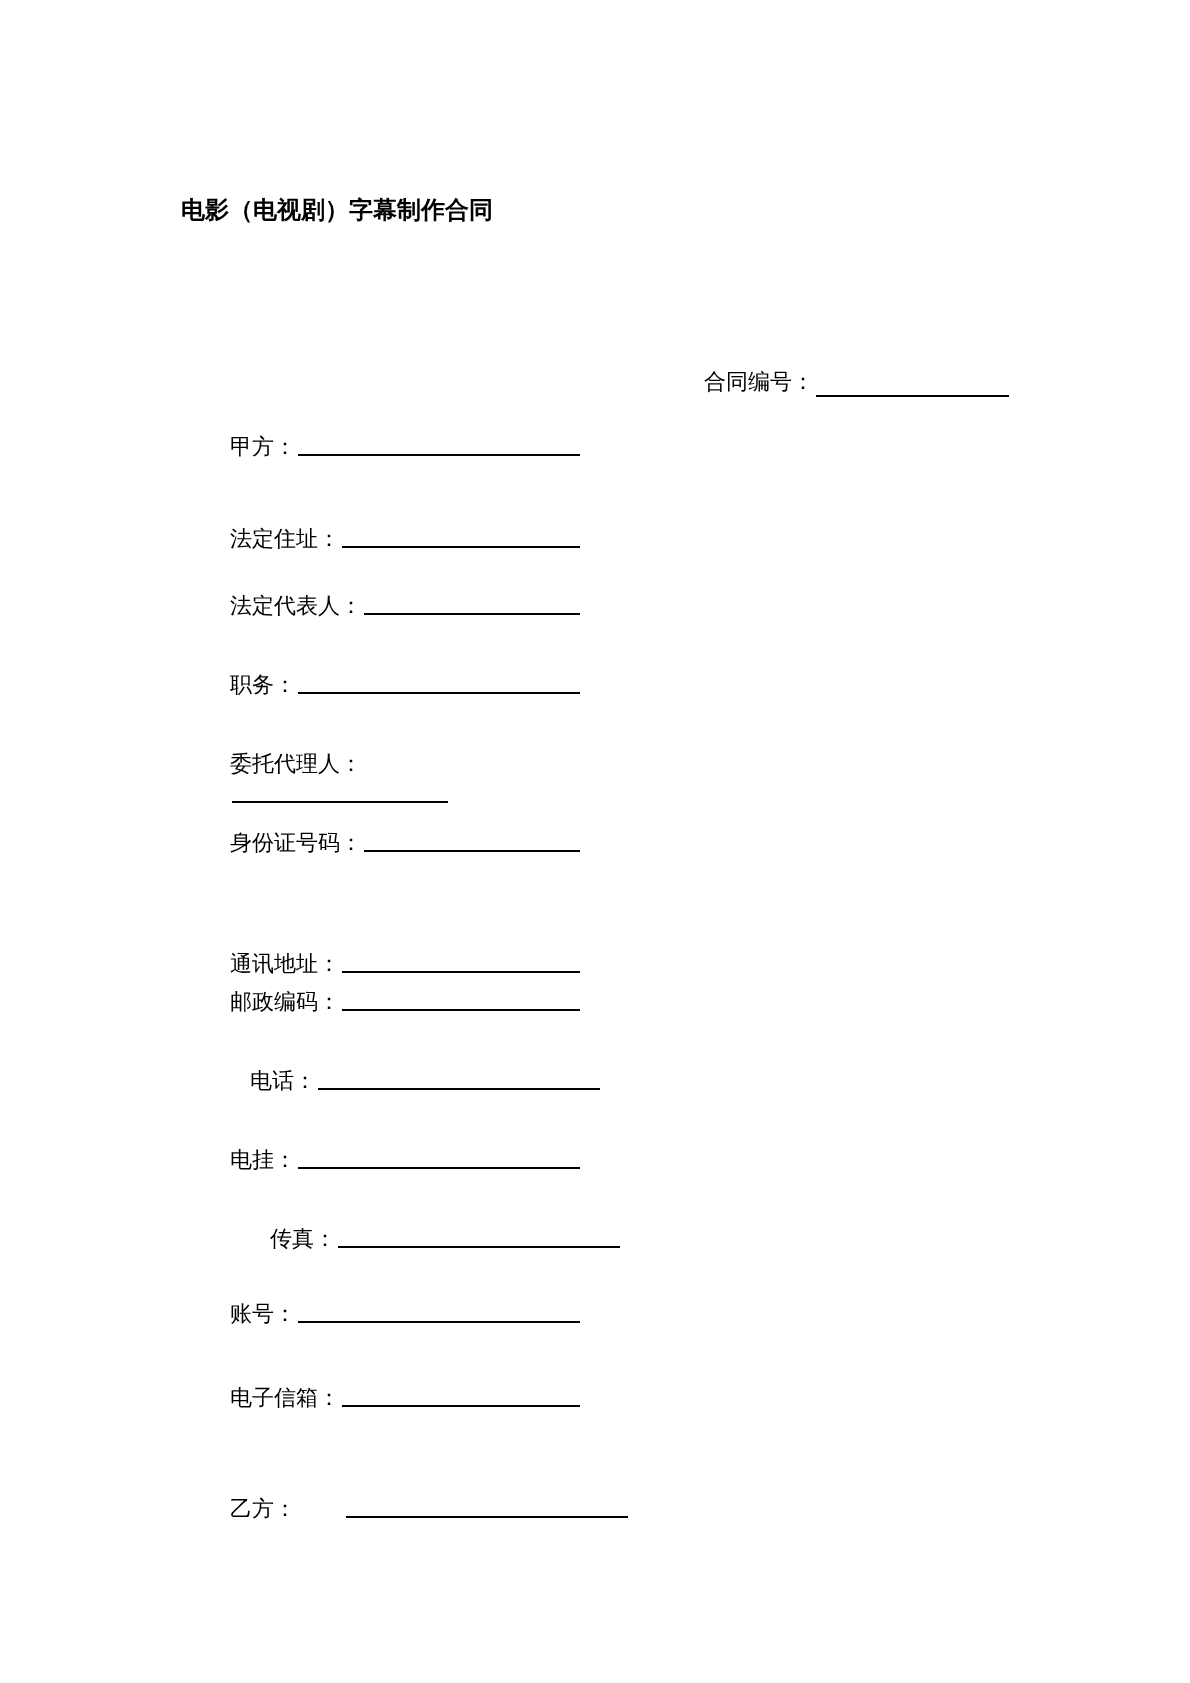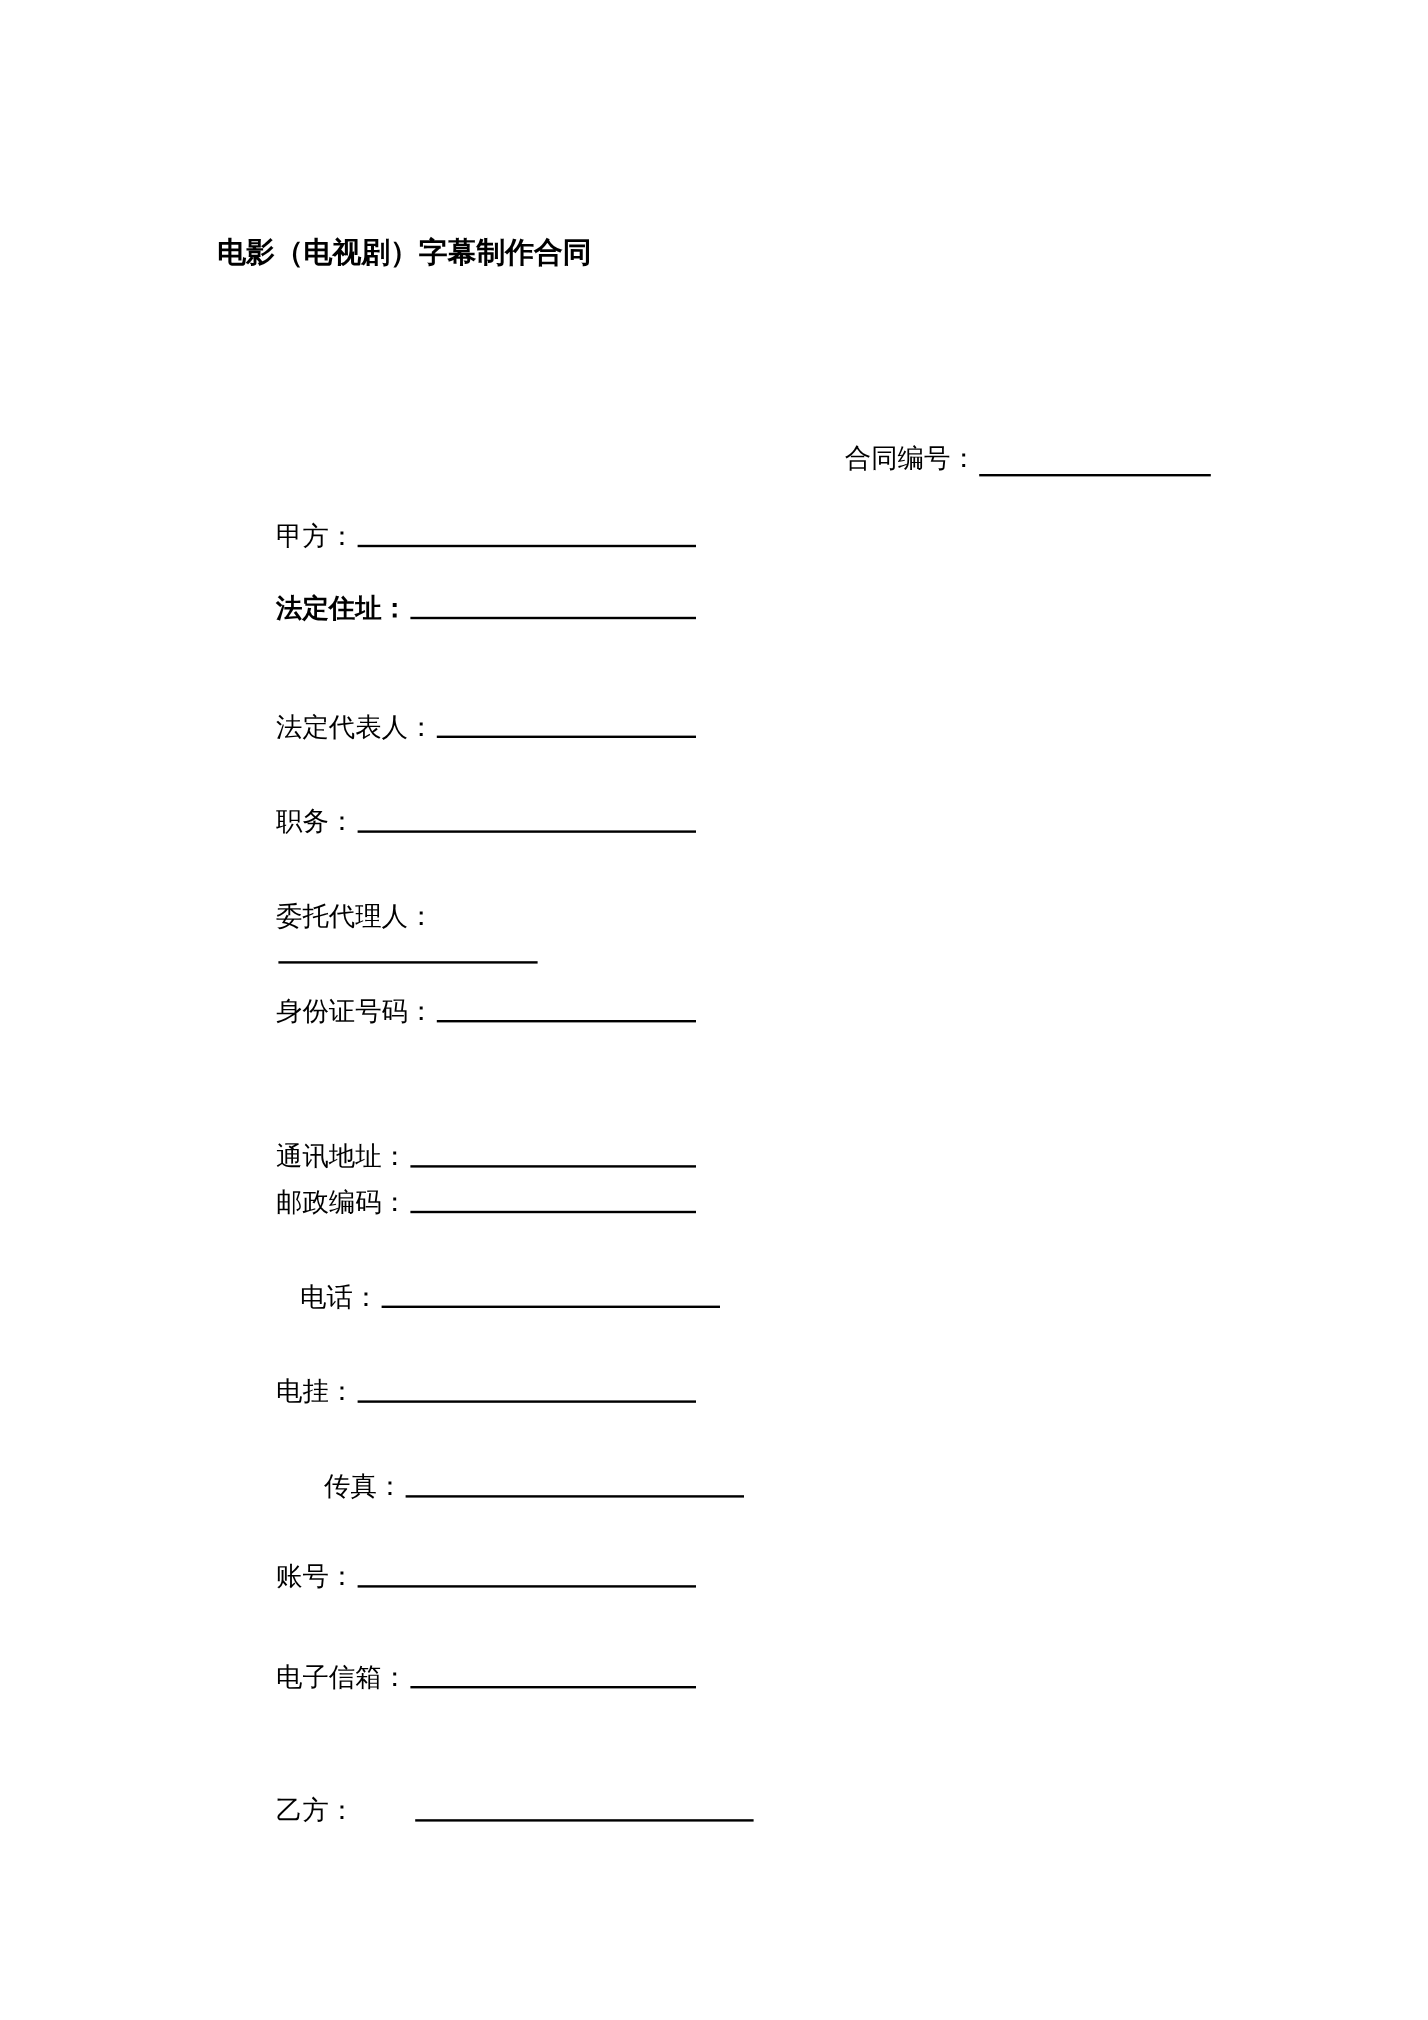--- a/index.html
+++ b/index.html
@@ -22,21 +22,21 @@
 <div class="contract-no">
   <span>合同编号：</span>
   <span class="blank"></span>
 </div>
 
 <div id="fields">
     <div class="field" style="top: 432px;">
       <span>甲方：</span>
       <span class="blank" style="width: 282px;"></span>
     </div>
-    <div class="field" style="top: 492px; font-weight: bold;">
+    <div class="field" style="top: 524px;">
       <span>法定住址：</span>
       <span class="blank" style="width: 238px;"></span>
     </div>
     <div class="field" style="top: 591px;">
       <span>法定代表人：</span>
       <span class="blank" style="width: 216px;"></span>
     </div>
     <div class="field" style="top: 670px;">
       <span>职务：</span>
       <span class="blank" style="width: 282px;"></span>

